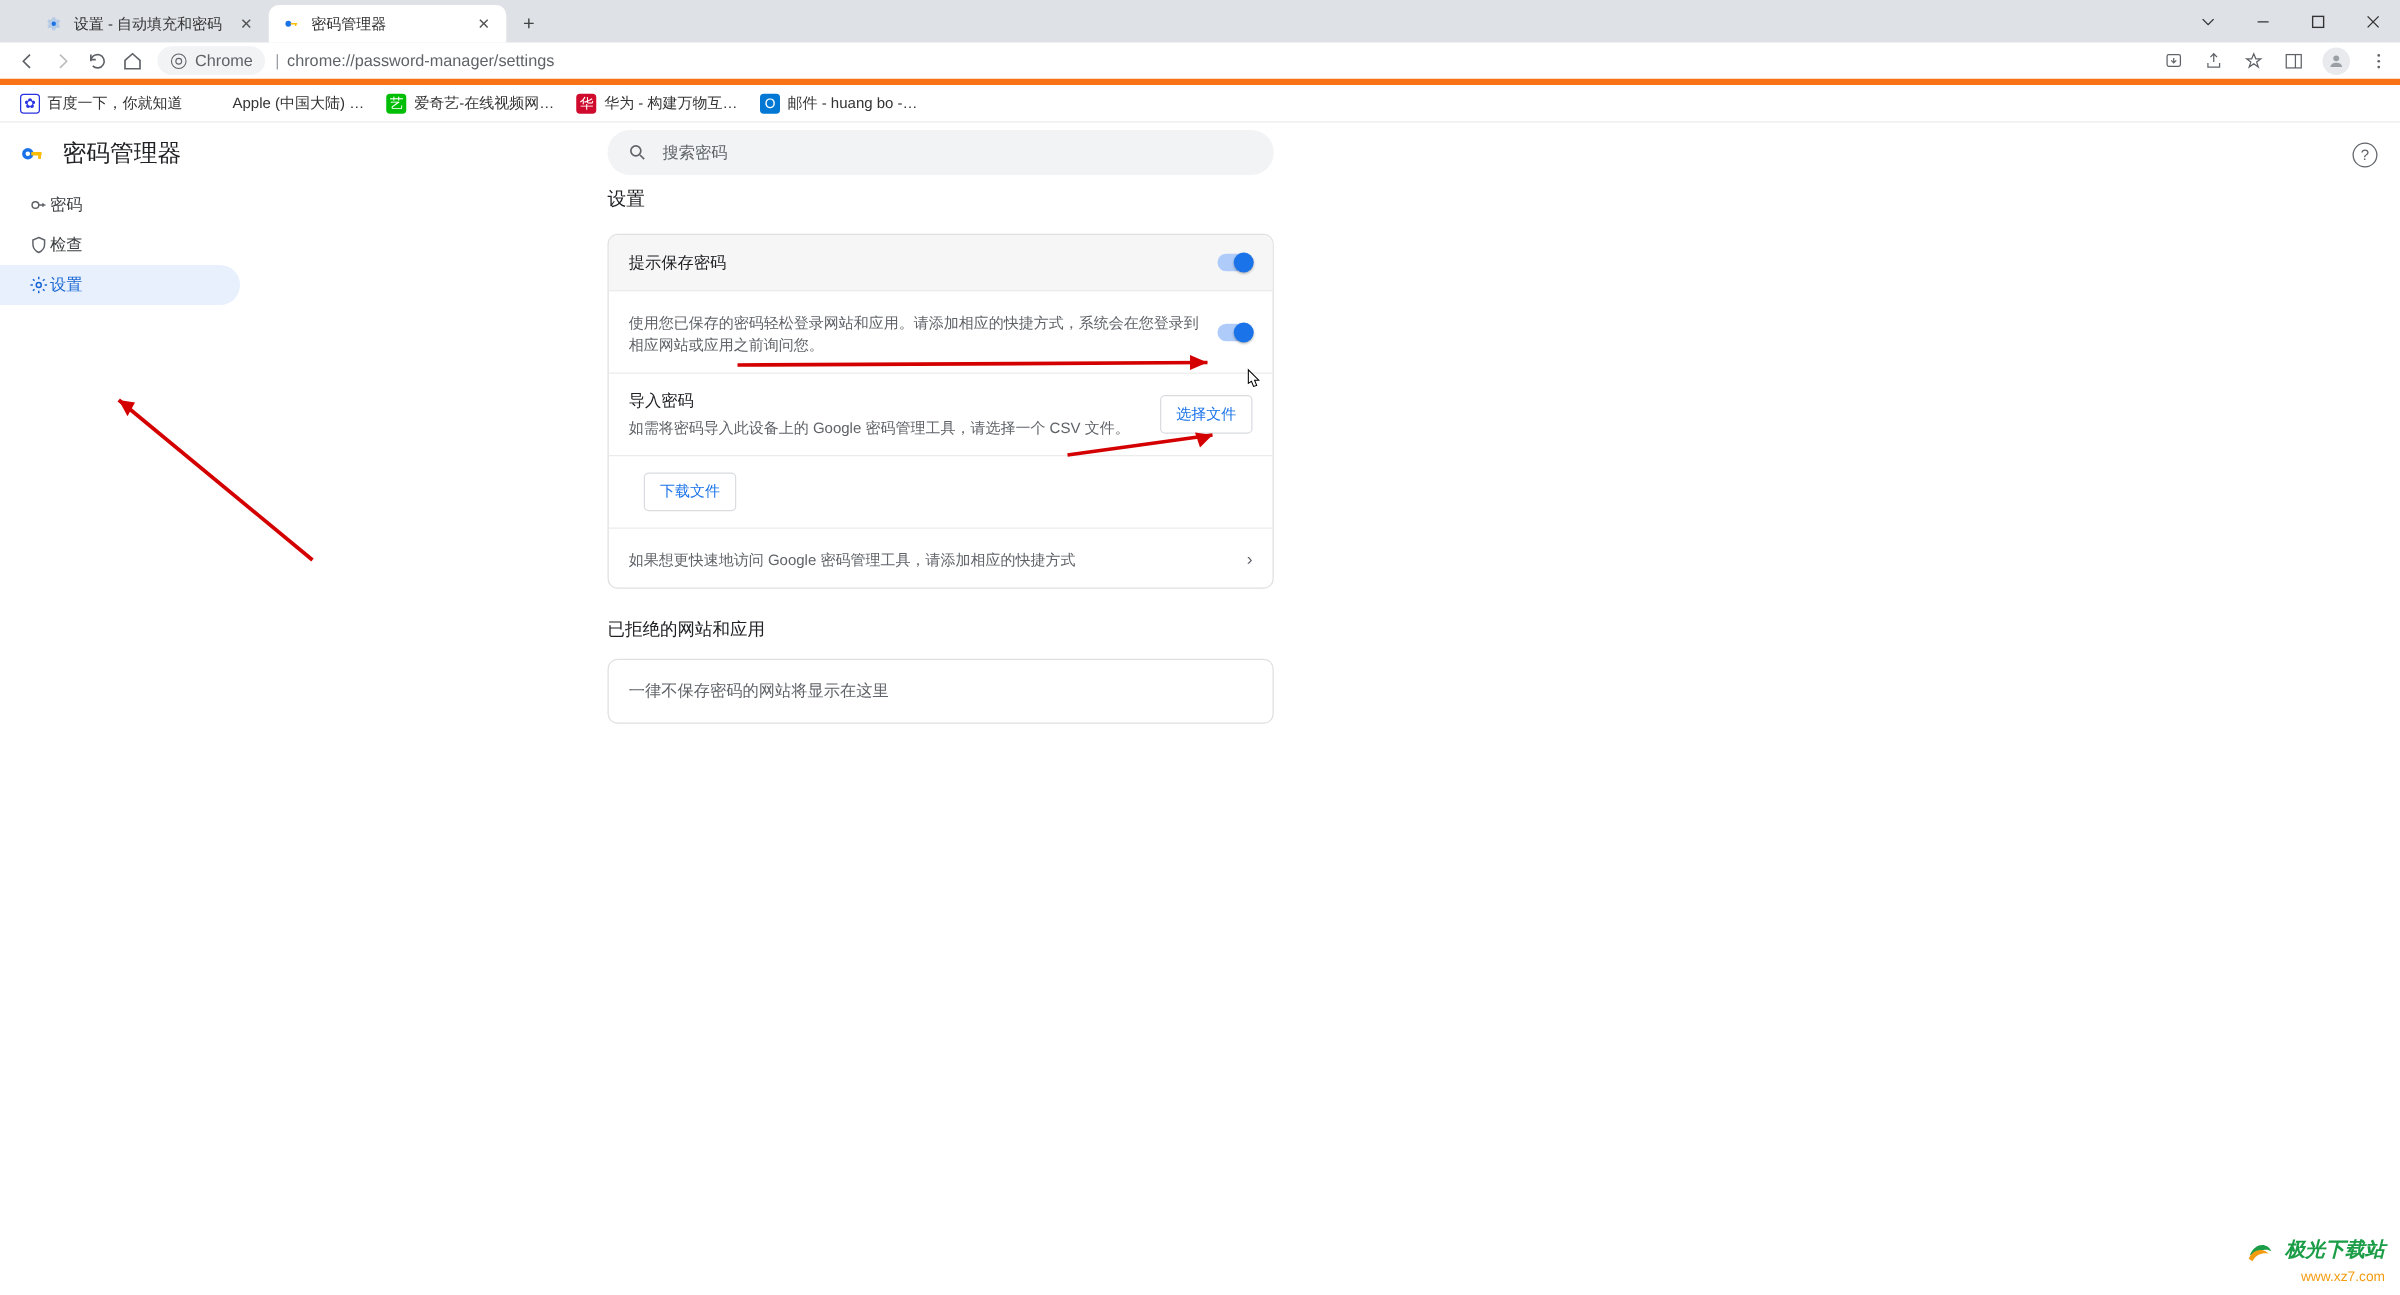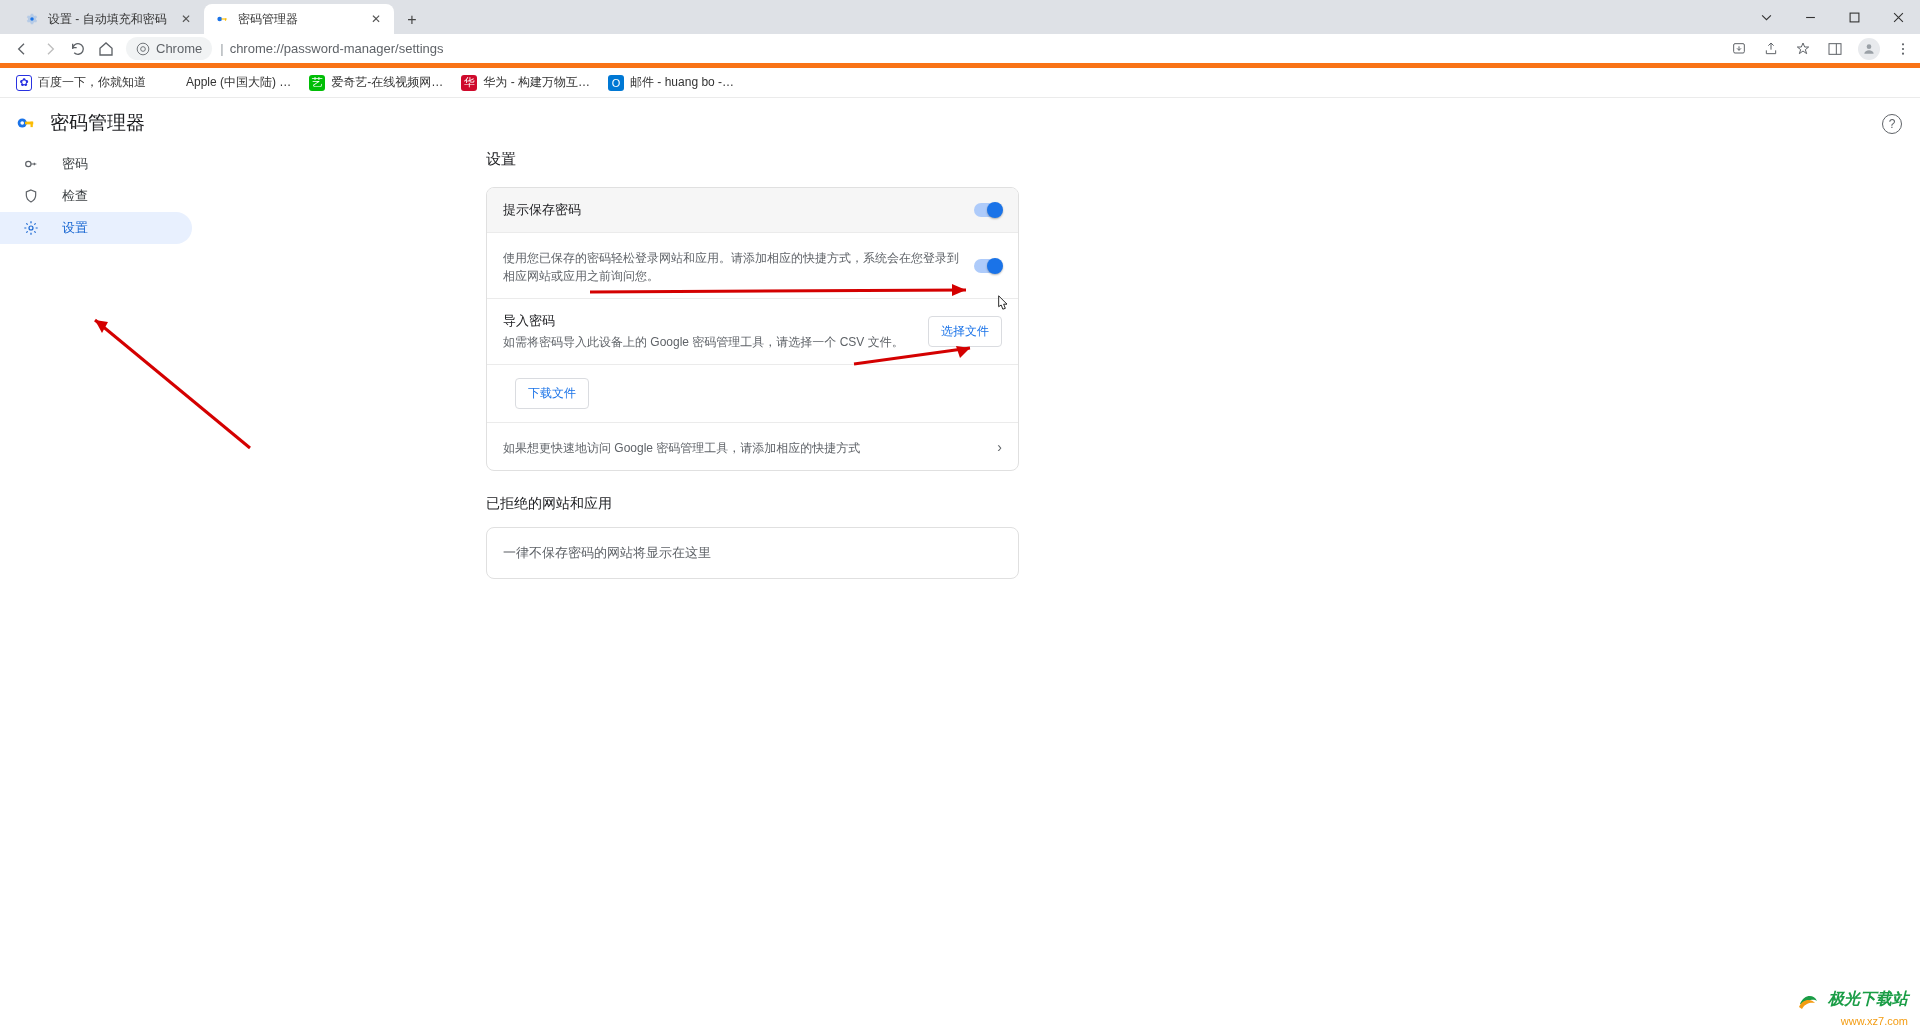--- a/index.html
+++ b/index.html
@@ -1,18 +1,18 @@
 <!DOCTYPE html>
 <html><head>
 <meta charset="utf-8">
 <style>
 *{margin:0;padding:0;box-sizing:border-box;font-family:"Microsoft YaHei","PingFang SC",Arial,sans-serif;}
 body{background:#fff;width:1920px;height:1036px;overflow:hidden;position:relative;}
 
-.titlebar{height:34px;background:#dee1e6;display:flex;align-items:flex-end;padding-left:14px;position:relative;}
+.titlebar{height:34px;background:#dee1e6;display:flex;align-items:flex-end;padding-left:25px;position:relative;}
 .tab{height:30px;display:flex;align-items:center;padding:0 10px;font-size:12px;color:#333;width:190px;border-radius:8px 8px 0 0;position:relative;}
 .tab.active{background:#fff;}
 .tab .fav{width:16px;height:16px;margin-right:8px;display:flex;align-items:center;justify-content:center;}
 .tab .title{flex:1;white-space:nowrap;overflow:hidden;text-overflow:ellipsis;}
 .tab .close{width:16px;height:16px;display:flex;align-items:center;justify-content:center;color:#555;}
 .newtab{width:28px;height:28px;display:flex;align-items:center;justify-content:center;color:#444;font-size:16px;margin-left:4px;}
 .winbtns{position:absolute;right:0;top:0;height:34px;display:flex;align-items:center;}
 .winbtn{width:44px;height:30px;display:flex;align-items:center;justify-content:center;color:#333;font-size:13px;}
 .winbtn svg{width:11px;height:11px;}
 
@@ -33,21 +33,21 @@
 .bm .fav{width:16px;height:16px;border-radius:3px;display:flex;align-items:center;justify-content:center;font-size:11px;color:#fff;}
 
 .content{position:relative;height:calc(1036px - 98px);}
 .app-header{position:absolute;left:14px;top:12px;display:flex;align-items:center;gap:14px;}
 .app-logo{width:22px;height:22px;}
 .app-title{font-size:19px;color:#202124;}
 .help-ic{position:absolute;right:18px;top:16px;width:20px;height:20px;border:1.5px solid #5f6368;border-radius:50%;display:flex;align-items:center;justify-content:center;font-size:12px;color:#5f6368;}
 .searchbox{position:absolute;left:486px;top:6px;width:533px;height:36px;background:#f1f3f4;border-radius:20px;display:flex;align-items:center;padding:0 16px;color:#5f6368;font-size:13px;gap:12px;}
 
 .sidebar{position:absolute;left:0;top:50px;width:200px;}
-.sb-item{height:32px;display:flex;align-items:center;padding-left:22px;font-size:13px;color:#3c4043;gap:22px;border-radius:0 18px 18px 0;margin-right:8px;}
+.sb-item{height:32px;display:flex;align-items:center;padding-left:22px;font-size:13px;color:#3c4043;border-radius:0 18px 18px 0;margin-right:8px;}
 .sb-item.active{background:#e8f0fe;color:#1967d2;}
 .sb-ic{width:18px;height:18px;display:flex;align-items:center;justify-content:center;}
 
 .main{position:absolute;left:486px;top:52px;width:533px;}
 .sec-title{font-size:15px;color:#202124;margin-bottom:18px;}
 .card{border:1px solid #e0e0e0;border-radius:8px;background:#fff;overflow:hidden;}
 .row{padding:13px 16px;border-bottom:1px solid #ebebeb;display:flex;align-items:center;position:relative;}
 .row:last-child{border-bottom:none;}
 .row.hover{background:#f6f6f6;}
 .row-txt{flex:1;min-width:0;}
@@ -223,20 +223,27 @@
           <circle cx="9" cy="12" r="5" fill="#1a73e8"></circle>
           <rect x="12" y="10.5" width="9" height="3" fill="#fbbc04"></rect>
           <rect x="18" y="10.5" width="2.5" height="6" fill="#fbbc04"></rect>
           <circle cx="9" cy="12" r="2" fill="#fff"></circle>
         </svg>
     </span>
     <span class="app-title">密码管理器</span>
   </div>
   <div class="help-ic">?</div>
 
+  <div class="searchbox">
+    <svg width="16" height="16" viewBox="0 0 24 24">
+        <circle cx="10" cy="10" r="6" stroke="#5f6368" fill="none" stroke-width="2"></circle>
+        <line x1="15" y1="15" x2="20" y2="20" stroke="#5f6368" stroke-width="2"></line>
+      </svg>
+    <span>搜索密码</span>
+  </div>
 
   <div class="sidebar">
     <div class="sb-item">
       <span class="sb-ic">
           <svg width="16" height="16" viewBox="0 0 24 24">
             <circle cx="8" cy="12" r="4" stroke="#5f6368" fill="none" stroke-width="1.8"></circle>
             <path d="M12 12h8m-3-2v4" stroke="#5f6368" stroke-width="1.8"></path>
           </svg>
         </span>
       <span>密码</span>

